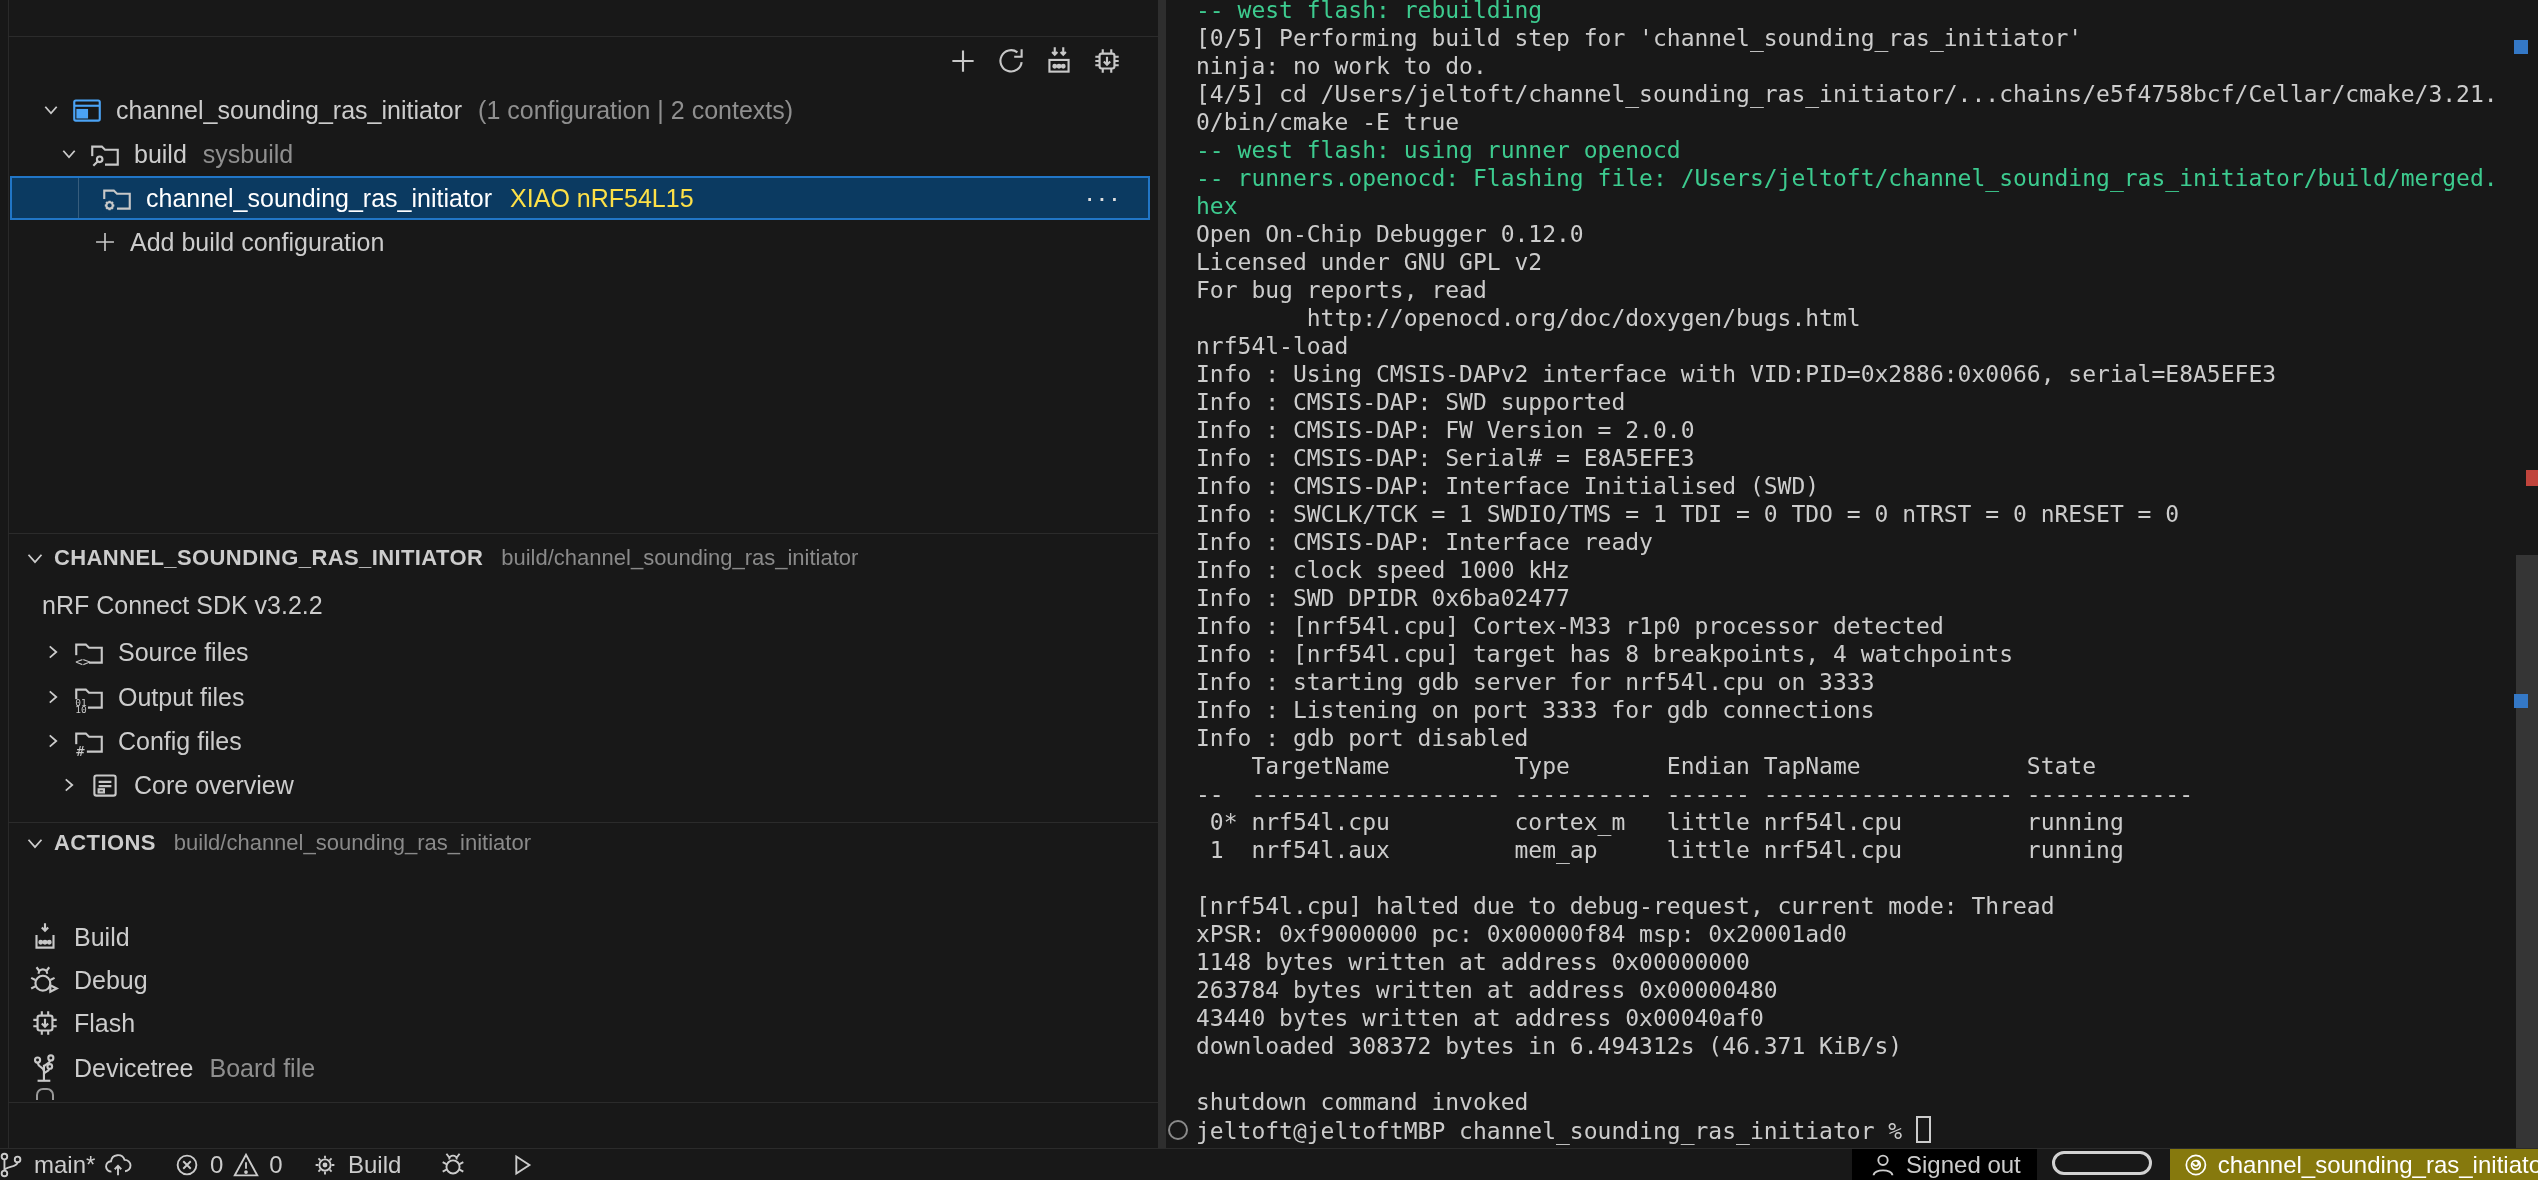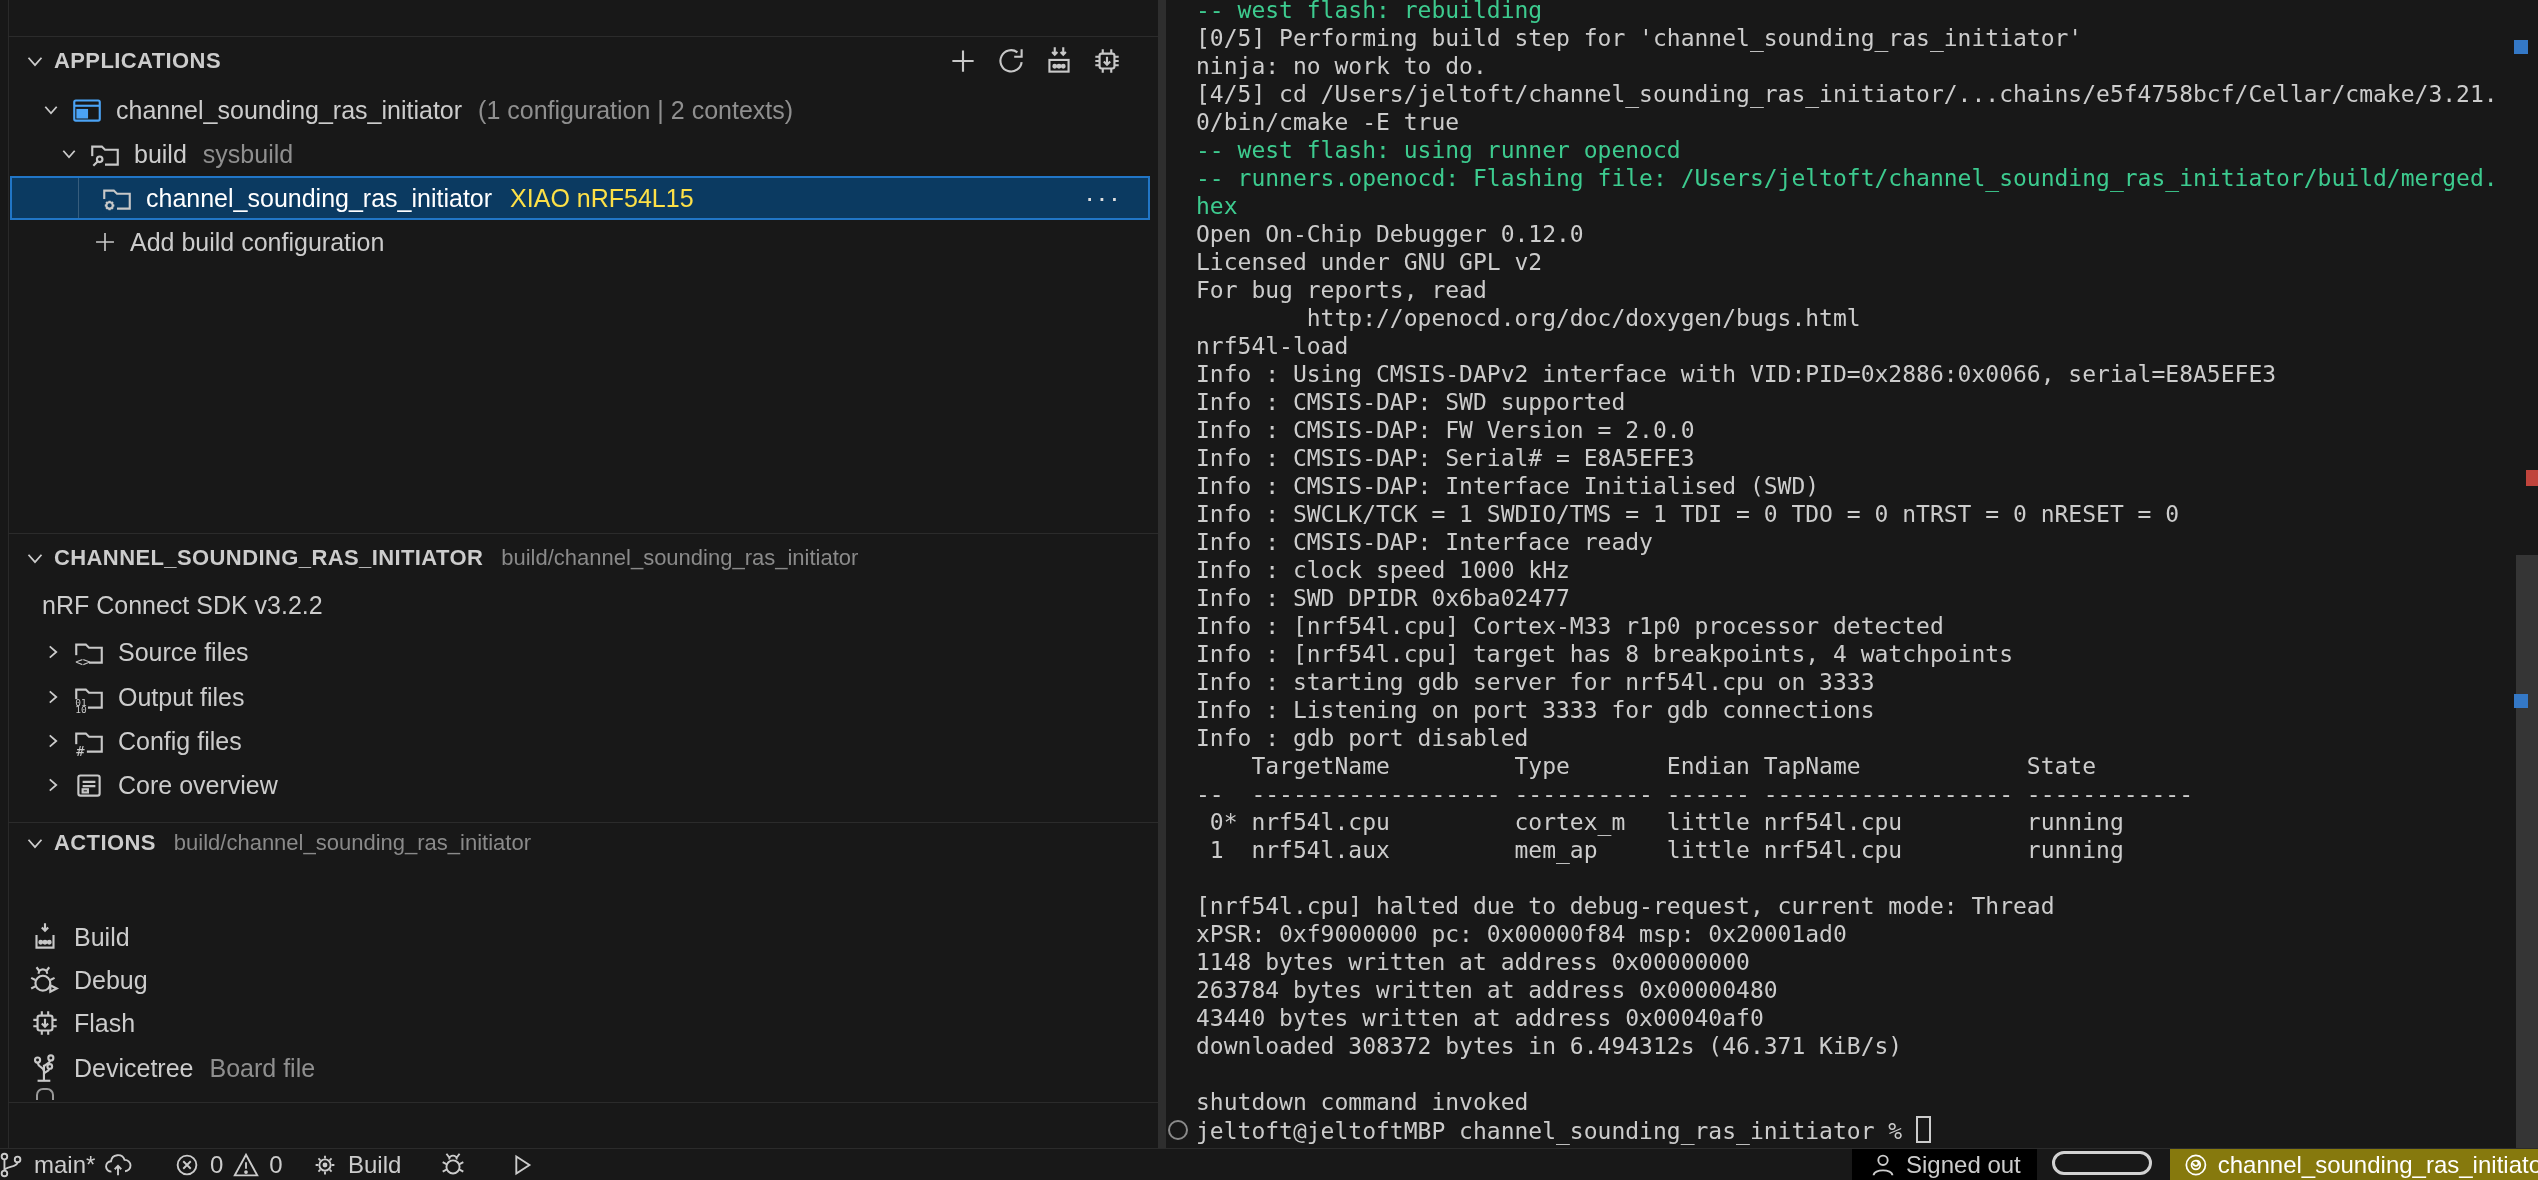--- a/index.html
+++ b/index.html
@@ -55,27 +55,20 @@
   #sb-config .sb-icon svg{stroke:#ffffff;}
 </style>
 </head>
 <body>
 
 <div id="sidebar">
   <div class="leftline"></div>
 
   <div class="sect-divider" style="top:36px;"></div>
 
-  <div class="sect-header" style="top:38px;padding-left:22px;">
-    <span class="chev">
-      <svg viewBox="0 0 32 32">
-          <polyline points="8,12 16,21 24,12"></polyline>
-        </svg></span>
-    <span class="title">APPLICATIONS</span>
-  </div>
   <div class="hdr-actions" style="top:44px;">
     <span class="icon">
       <svg viewBox="0 0 32 32">
           <path d="M16 6 V26 M6 16 H26"></path>
         </svg></span>
     <span class="icon">
       <svg viewBox="0 0 32 32">
           <path d="M26 17 a10 10 0 1 1 -4 -9.2"></path>
           <path d="M26 5 v7 h-7"></path>
         </svg></span>
@@ -194,21 +187,21 @@
           <polyline points="12,9 20,16 12,23"></polyline>
         </svg></span>
     <span class="icon">
       <svg viewBox="0 0 32 32">
           <path d="M4 9 h9 l3 3 h12 v14 h-24 z"></path>
         <rect x="2" y="19" width="12" height="12" fill="#181818" stroke="none"></rect>
         <text x="4" y="30" font-size="13" fill="#c8c8c8" stroke="none" font-family="DejaVu Sans Mono, monospace">#</text>
         </svg></span>
     <span>Config files</span>
   </div>
-  <div class="row" style="top:763px;left:40px;justify-content:space-between;">
+  <div class="row" style="top:763px;left:56px;justify-content:space-between;">
     <span class="chev">
       <svg viewBox="0 0 32 32">
           <polyline points="12,9 20,16 12,23"></polyline>
         </svg></span>
     <span class="icon">
       <svg viewBox="0 0 32 32">
           <rect x="6" y="7" width="20" height="19" rx="2"></rect>
         <path d="M10 13 H22 M10 17 H22"></path>
           <rect x="10" y="20" width="5" height="3"></rect>
         </svg></span>

